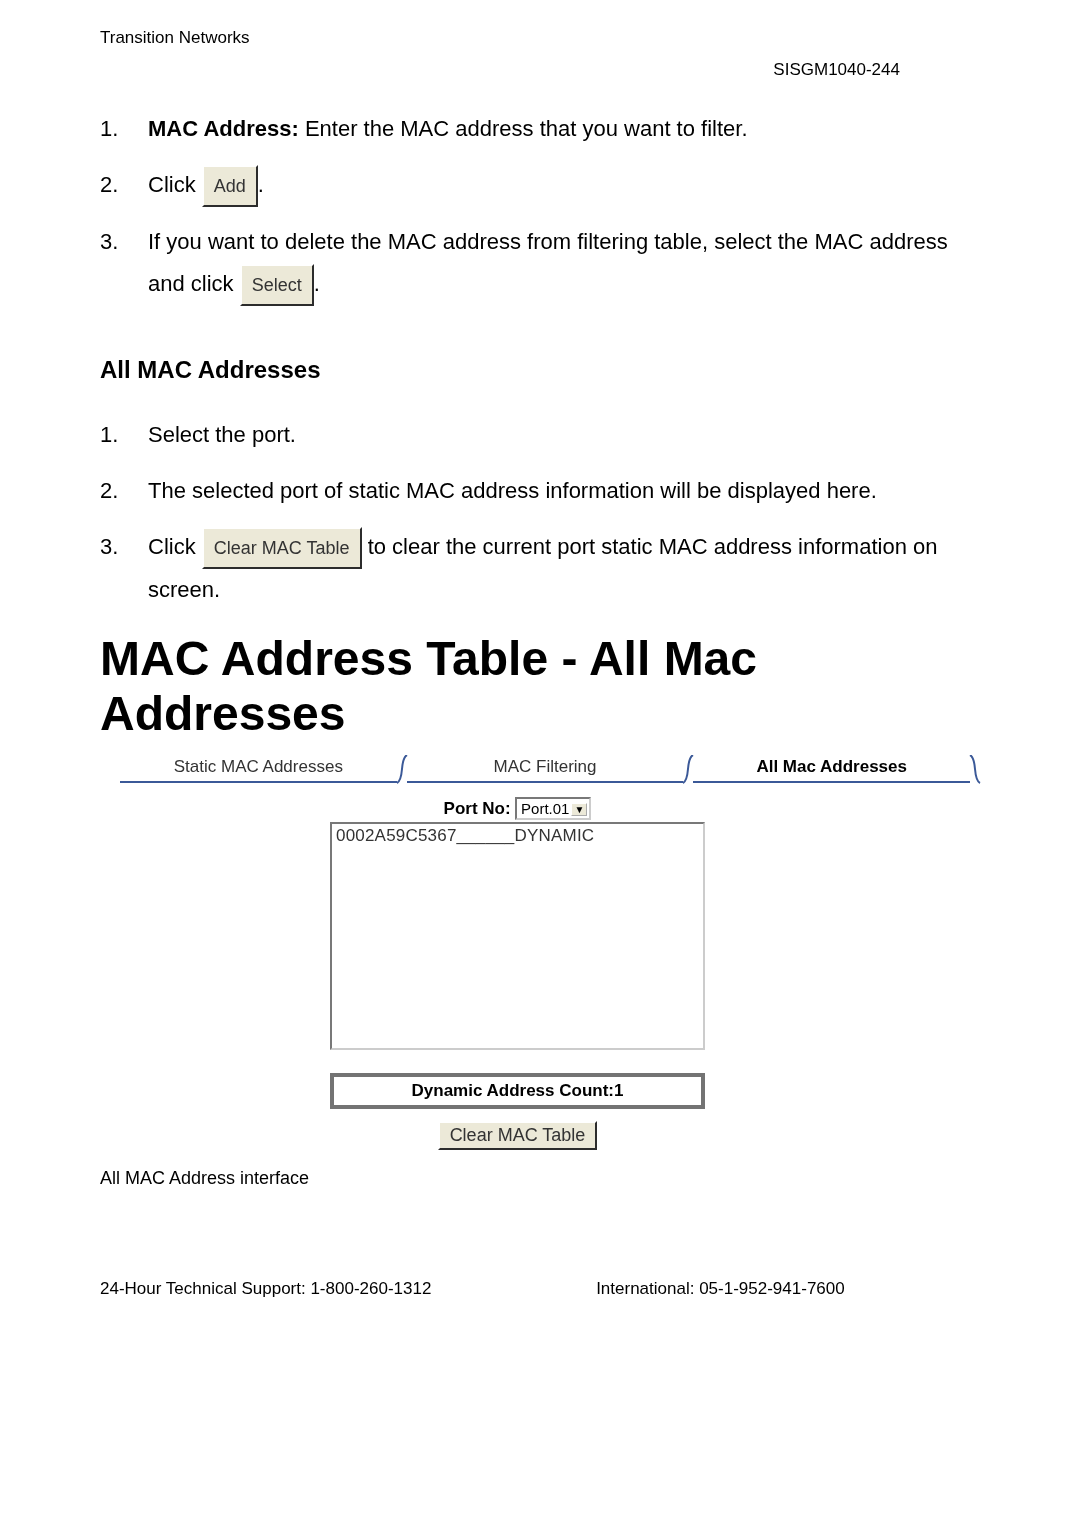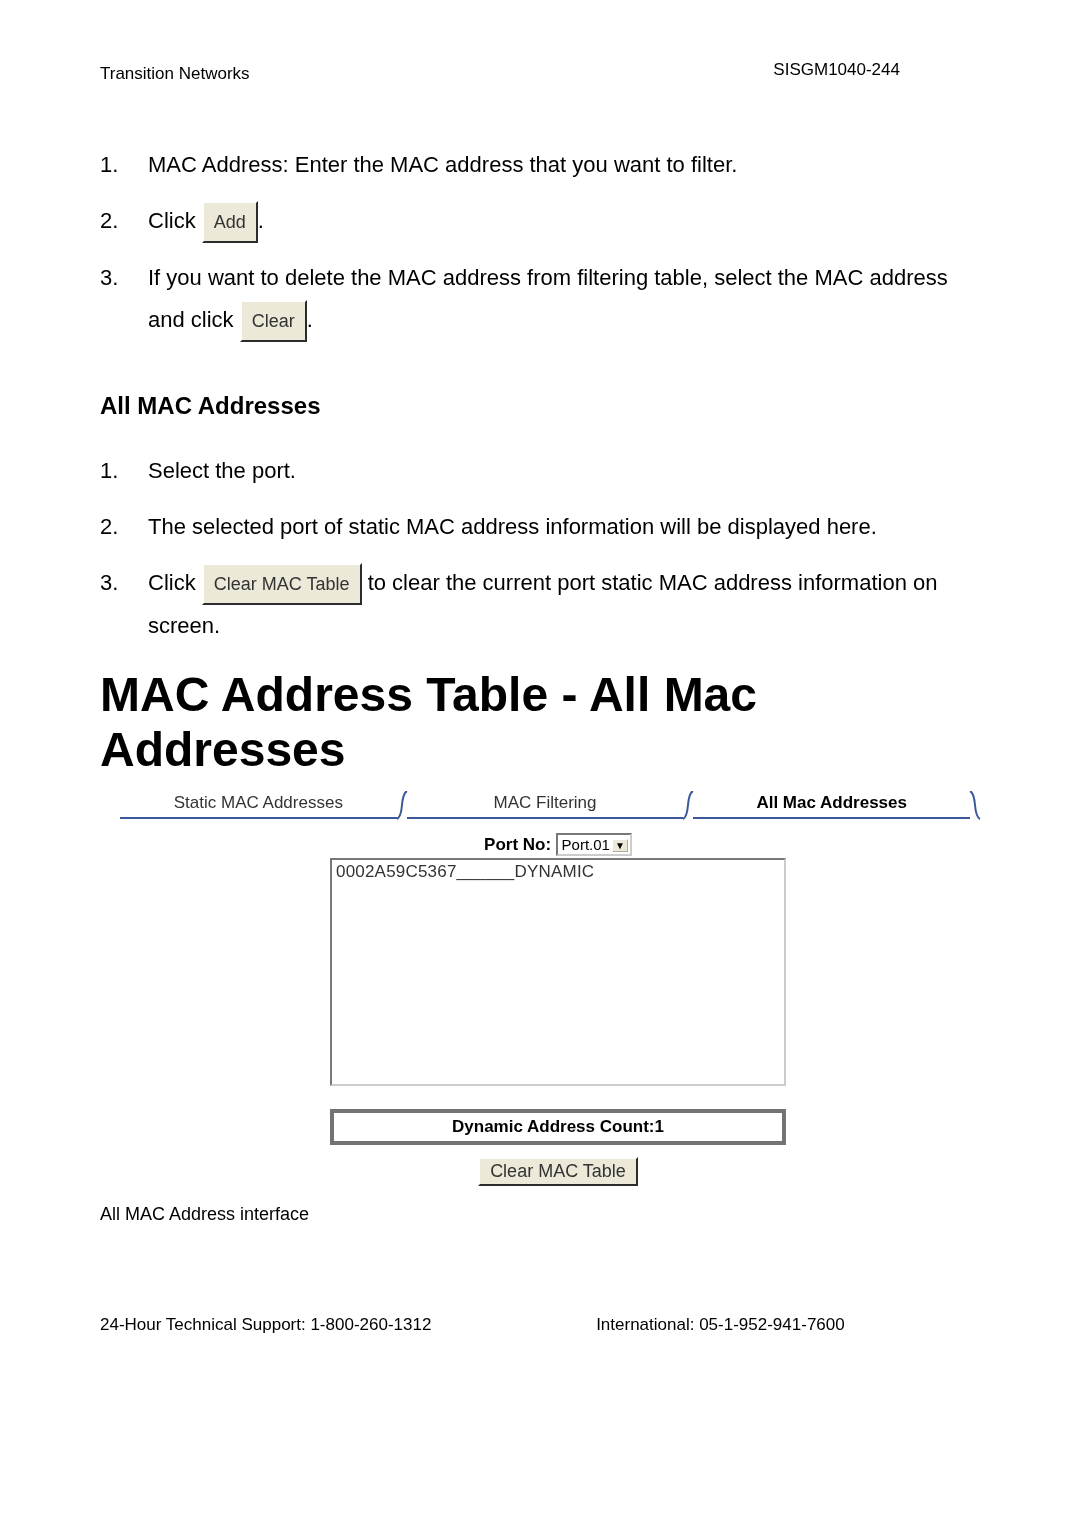--- a/index.html
+++ b/index.html
@@ -4,21 +4,21 @@
 <style>
   body {
     margin: 0;
     padding: 0;
     font-family: Arial, sans-serif;
     background: #fff;
     color: #000;
     width: 1080px;
   }
   .page {
-    padding: 64px 100px 40px 100px;
+    padding: 28px 100px 40px 100px;
   }
   .header {
     font-size: 17px;
     margin-bottom: 60px;
   }
   .header-right { position: absolute; right: 180px; top: 60px; }
   .list {
     margin: 20px 0;
   }
   .list-item {
@@ -27,21 +27,21 @@
     line-height: 1.9;
     padding-left: 48px;
     position: relative;
   }
   .list-num {
     position: absolute;
     left: 0;
     top: 0;
   }
   .li-body { display: inline; }
-  .bold { font-weight: normal; }
+  .bold { font-weight: bold; }
   .btn {
     display: inline-block;
     background: #ECE9D8;
     border: 2px outset #fff;
     border-right-color: #808080;
     border-bottom-color: #808080;
     padding: 2px 10px 2px 10px;
     font-size: 18px;
     font-family: Verdana, Arial, sans-serif;
     color: #333;
@@ -88,21 +88,21 @@
     width: 10px;
     height: 28px;
     position: relative;
   }
   .tab-sep svg {
     position: absolute;
     top: 0; left: -2px;
   }
   .panel {
     margin: 14px 0 0 230px;
-    width: 456px;
+    width: 375px;
   }
   .port-row {
     text-align: center;
     margin-bottom: 2px;
   }
   .port-label {
     font-family: Verdana, Arial, sans-serif;
     font-weight: bold;
     font-size: 17px;
   }
@@ -186,21 +186,21 @@
       <span class="list-num">2.</span>
       <span class="li-body">
         <span>Click </span>
         <span class="btn">Add</span><span>.</span>
       </span>
     </div>
     <div class="list-item">
       <span class="list-num">3.</span>
       <span class="li-body">
         <span>If you want to delete the MAC address from filtering table, select the MAC address and click </span>
-        <span class="btn">Clear</span><span>.</span>
+        <span class="btn">Select</span><span>.</span>
       </span>
     </div>
   </div>
 
   <h3 class="section-title">All MAC Addresses</h3>
 
 
   <div class="list">
     <div class="list-item">
       <span class="list-num">1.</span>

